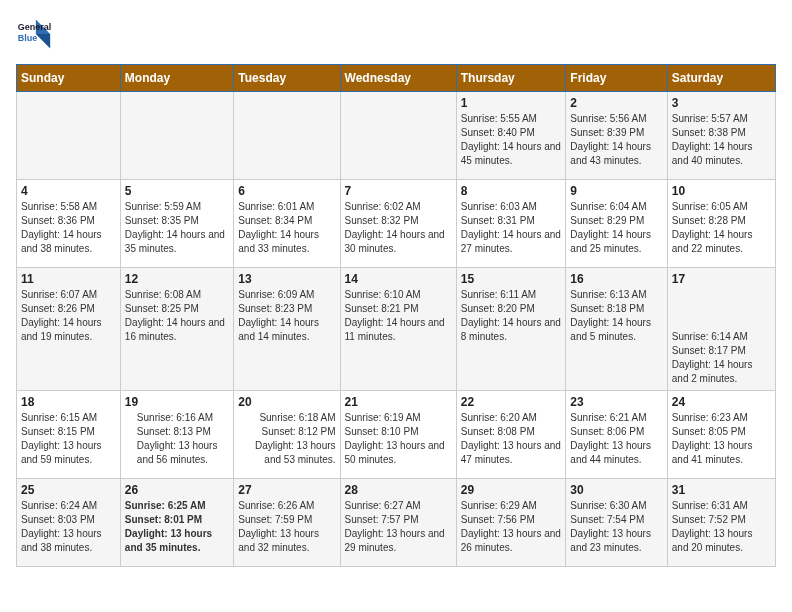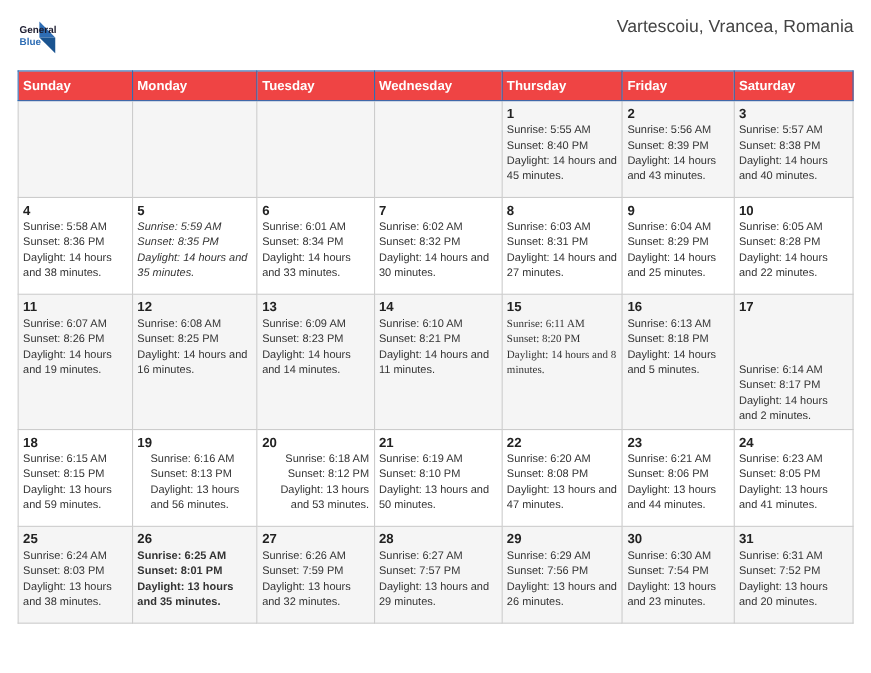--- a/index.html
+++ b/index.html
@@ -38,21 +38,21 @@
       font-size: 16px;
       color: #444;
       font-weight: normal;
     }
     table {
       width: 100%;
       border-collapse: collapse;
       font-size: 11px;
     }
     thead tr {
-      background-color: #ef4444;
+      background-color: #a16207;
       color: #fff;
     }
     thead th {
       padding: 6px 4px;
       text-align: left;
       font-weight: bold;
       font-size: 12px;
       border: 1px solid #2e6db4;
     }
     tbody tr {
@@ -94,21 +94,20 @@
 <div class="header">
   <div class="logo">
     <svg class="logo-icon" viewBox="0 0 40 40">
       <polygon points="22,4 38,20 22,20" fill="#2e6db4"></polygon>
       <polygon points="22,20 38,20 38,36" fill="#1a5490"></polygon>
       <text x="2" y="16" font-size="10" font-weight="bold" fill="#1a1a2e" font-family="Arial">General</text>
       <text x="2" y="28" font-size="10" font-weight="bold" fill="#2e6db4" font-family="Arial">Blue</text>
     </svg>
   </div>
   <div class="title-block">
-    <div class="subtitle">Vartescoiu, Vrancea, Romania</div>
   </div>
 </div>
 
 <table>
   <thead>
     <tr>
     <th>Sunday</th>
         <th>Monday</th>
         <th>Tuesday</th>
         <th>Wednesday</th>
@@ -144,21 +143,21 @@
       </tr>
       <tr>
         <td>
           <span class="day-num">4</span>
           <div class="day-info" style="white-space: pre-line;">Sunrise: 5:58 AM
 Sunset: 8:36 PM
 Daylight: 14 hours and 38 minutes.</div>
         </td>
         <td>
           <span class="day-num">5</span>
-          <div class="day-info" style="white-space: pre-line; font-style: italic;">Sunrise: 5:59 AM
+          <div class="day-info" style="white-space: pre-line;">Sunrise: 5:59 AM
 Sunset: 8:35 PM
 Daylight: 14 hours and 35 minutes.</div>
         </td>
         <td>
           <span class="day-num">6</span>
           <div class="day-info" style="white-space: pre-line;">Sunrise: 6:01 AM
 Sunset: 8:34 PM
 Daylight: 14 hours and 33 minutes.</div>
         </td>
         <td>
@@ -206,21 +205,21 @@
 Daylight: 14 hours and 14 minutes.</div>
         </td>
         <td>
           <span class="day-num">14</span>
           <div class="day-info" style="white-space: pre-line;">Sunrise: 6:10 AM
 Sunset: 8:21 PM
 Daylight: 14 hours and 11 minutes.</div>
         </td>
         <td>
           <span class="day-num">15</span>
-          <div class="day-info" style="white-space: pre-line; font-family: Liberation Serif, serif;">Sunrise: 6:11 AM
+          <div class="day-info" style="white-space: pre-line;">Sunrise: 6:11 AM
 Sunset: 8:20 PM
 Daylight: 14 hours and 8 minutes.</div>
         </td>
         <td>
           <span class="day-num">16</span>
           <div class="day-info" style="white-space: pre-line;">Sunrise: 6:13 AM
 Sunset: 8:18 PM
 Daylight: 14 hours and 5 minutes.</div>
         </td>
         <td>

